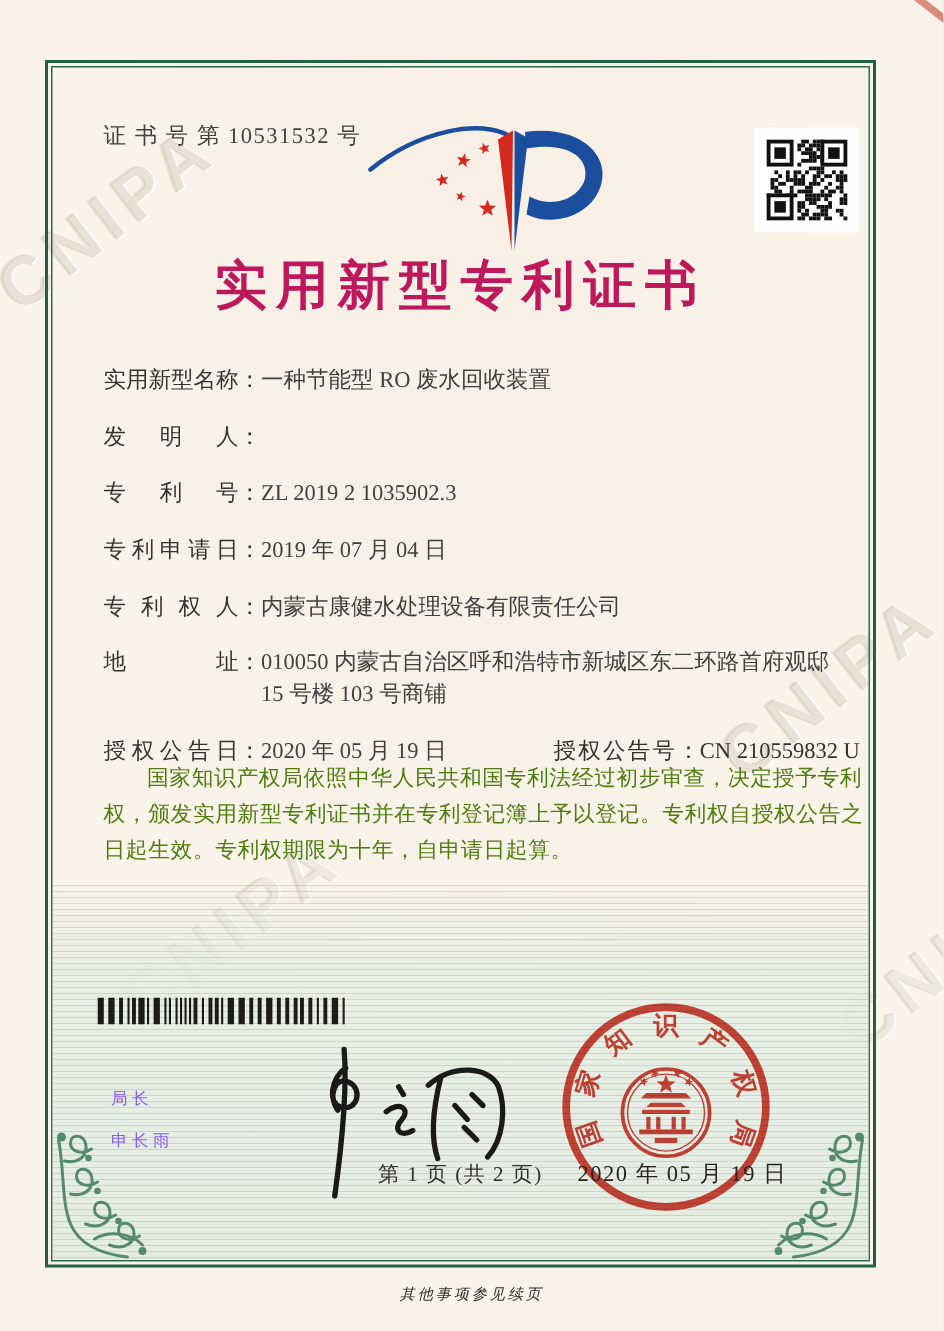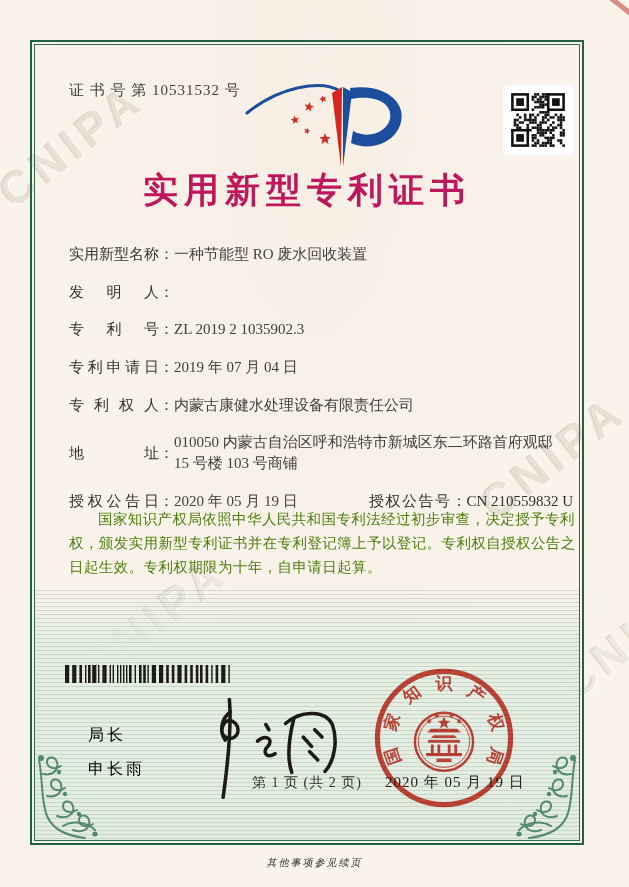--- a/index.html
+++ b/index.html
@@ -48,33 +48,33 @@
     pointer-events:none;
   }
   .cert-no{position:absolute;left:34px;top:36px;font-size:15px;letter-spacing:1px;color:#45413a;}
   .logo{position:absolute;left:204px;top:34px;width:168px;height:92px;}
   .qr{position:absolute;left:468px;top:40px;width:70px;height:70px;background:#fdfdfb;padding:3px;box-sizing:border-box;}
   .title{
     position:absolute;left:0;right:0;top:122px;text-align:center;
     font-size:35px;font-weight:bold;letter-spacing:6px;color:#be185d;
   }
   .fields{position:absolute;left:34px;top:199px;width:508px;display:flex;flex-direction:column;gap:17px;font-size:15px;}
-  .frow{display:flex;align-items:center;position:relative;line-height:1.38;}
+  .frow{display:flex;align-items:flex-start;position:relative;line-height:1.38;}
   .flabel{
     display:inline-block;width:90px;flex:0 0 90px;
     text-align:justify;text-align-last:justify;color:#37342e;
   }
   .fcolon{flex:0 0 14px;}
   .fvalue{flex:1 1 auto;color:#404040;}
   .grant2{position:absolute;left:300px;top:0;display:flex;}
   .grant2 .glabel{letter-spacing:1.5px;}
   .paras{position:absolute;left:34px;top:462px;width:508px;font-size:14.5px;line-height:1.66;color:#4d7c0f;}
   .paras p{margin:0;text-indent:2em;letter-spacing:.4px;}
   .barcode{position:absolute;left:30px;top:620px;width:168px;height:18px;}
-  .signer{position:absolute;left:53px;top:680px;font-size:16px;letter-spacing:3px;color:#000000;}
+  .signer{position:absolute;left:39px;top:680px;font-size:11px;letter-spacing:3px;color:#8b5cf6;}
   .signer div{margin-bottom:13px;}
   .signature{position:absolute;left:158px;top:650px;width:156px;height:110px;}
   .seal{position:absolute;left:334px;top:618px;width:150px;height:150px;mix-blend-mode:multiply;opacity:.93;}
   .seal-date{
     position:absolute;left:350px;top:728px;font-size:15px;letter-spacing:1px;
     color:#262420;z-index:3;
   }
   .page-info{position:absolute;left:0;right:0;top:729px;text-align:center;font-size:14px;color:#33312c;letter-spacing:1px;}
   .continuation{
     position:absolute;left:0;right:0;top:856px;text-align:center;

